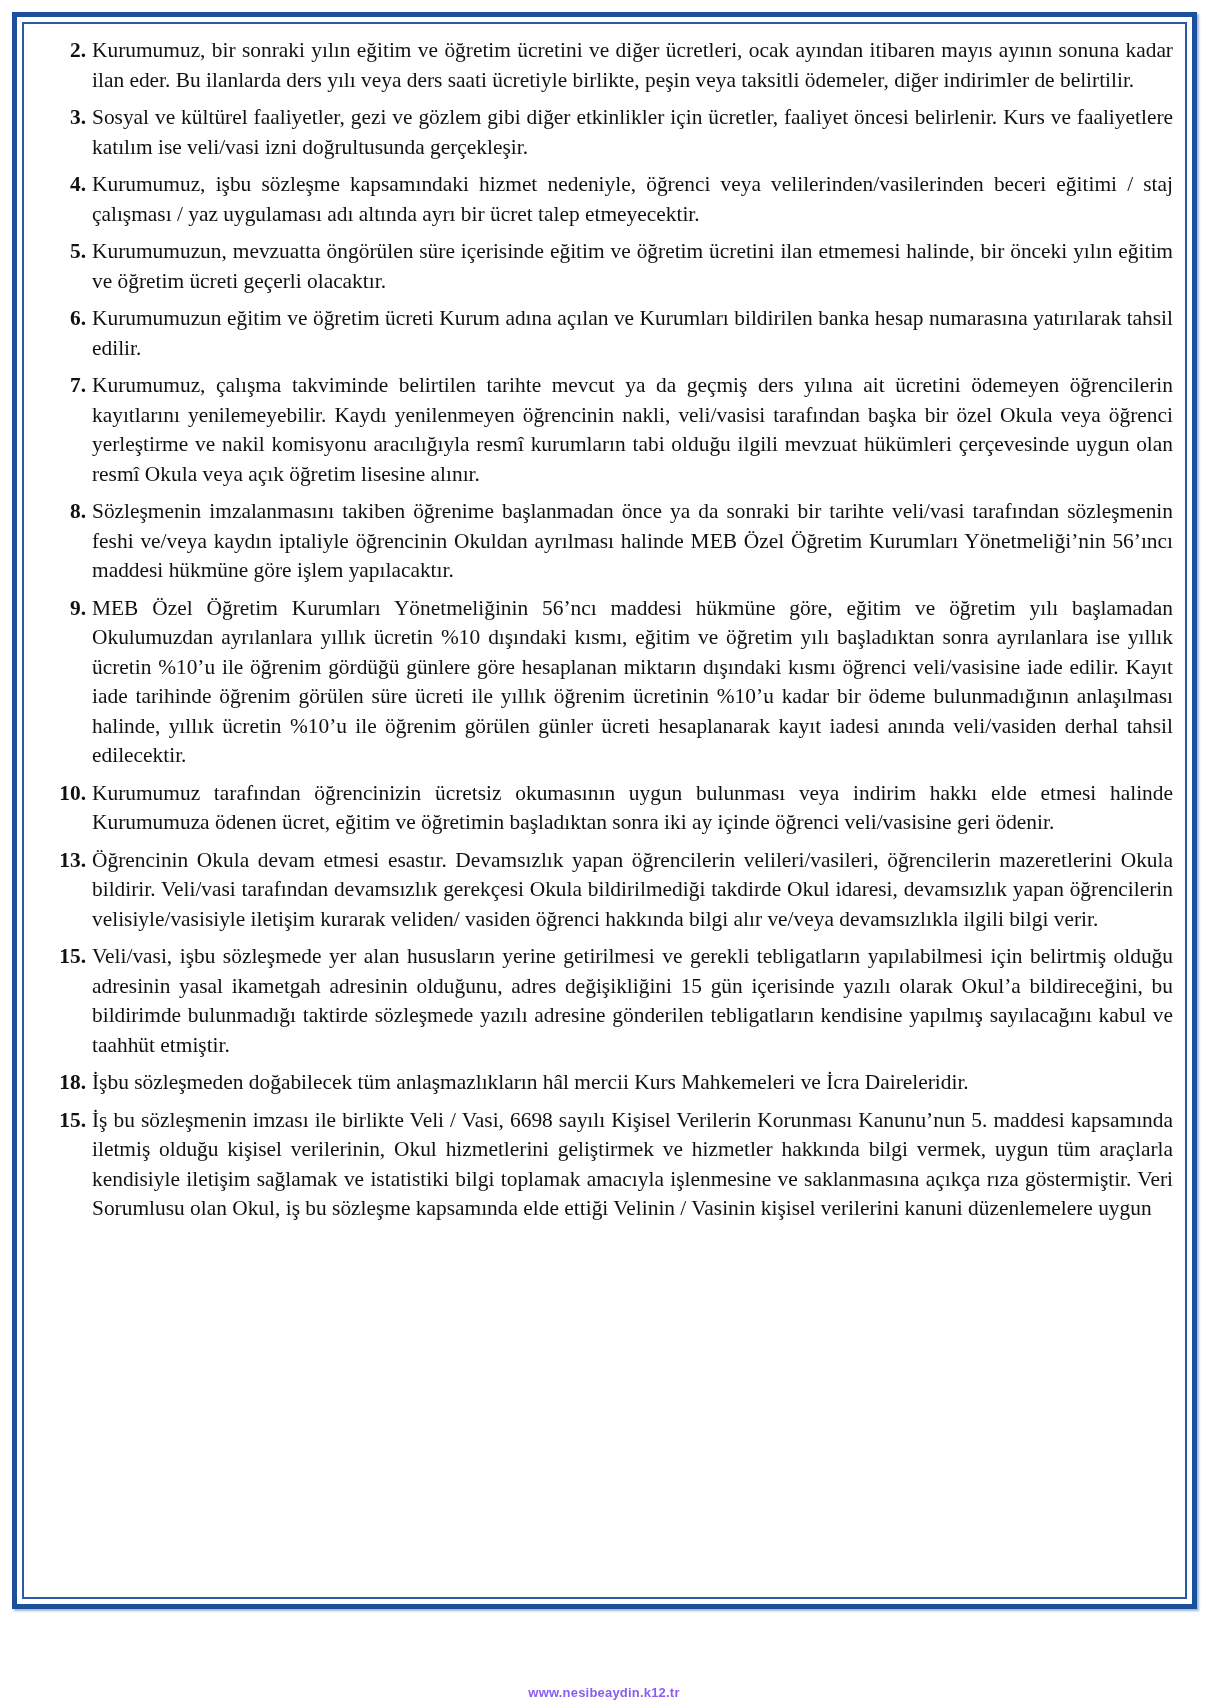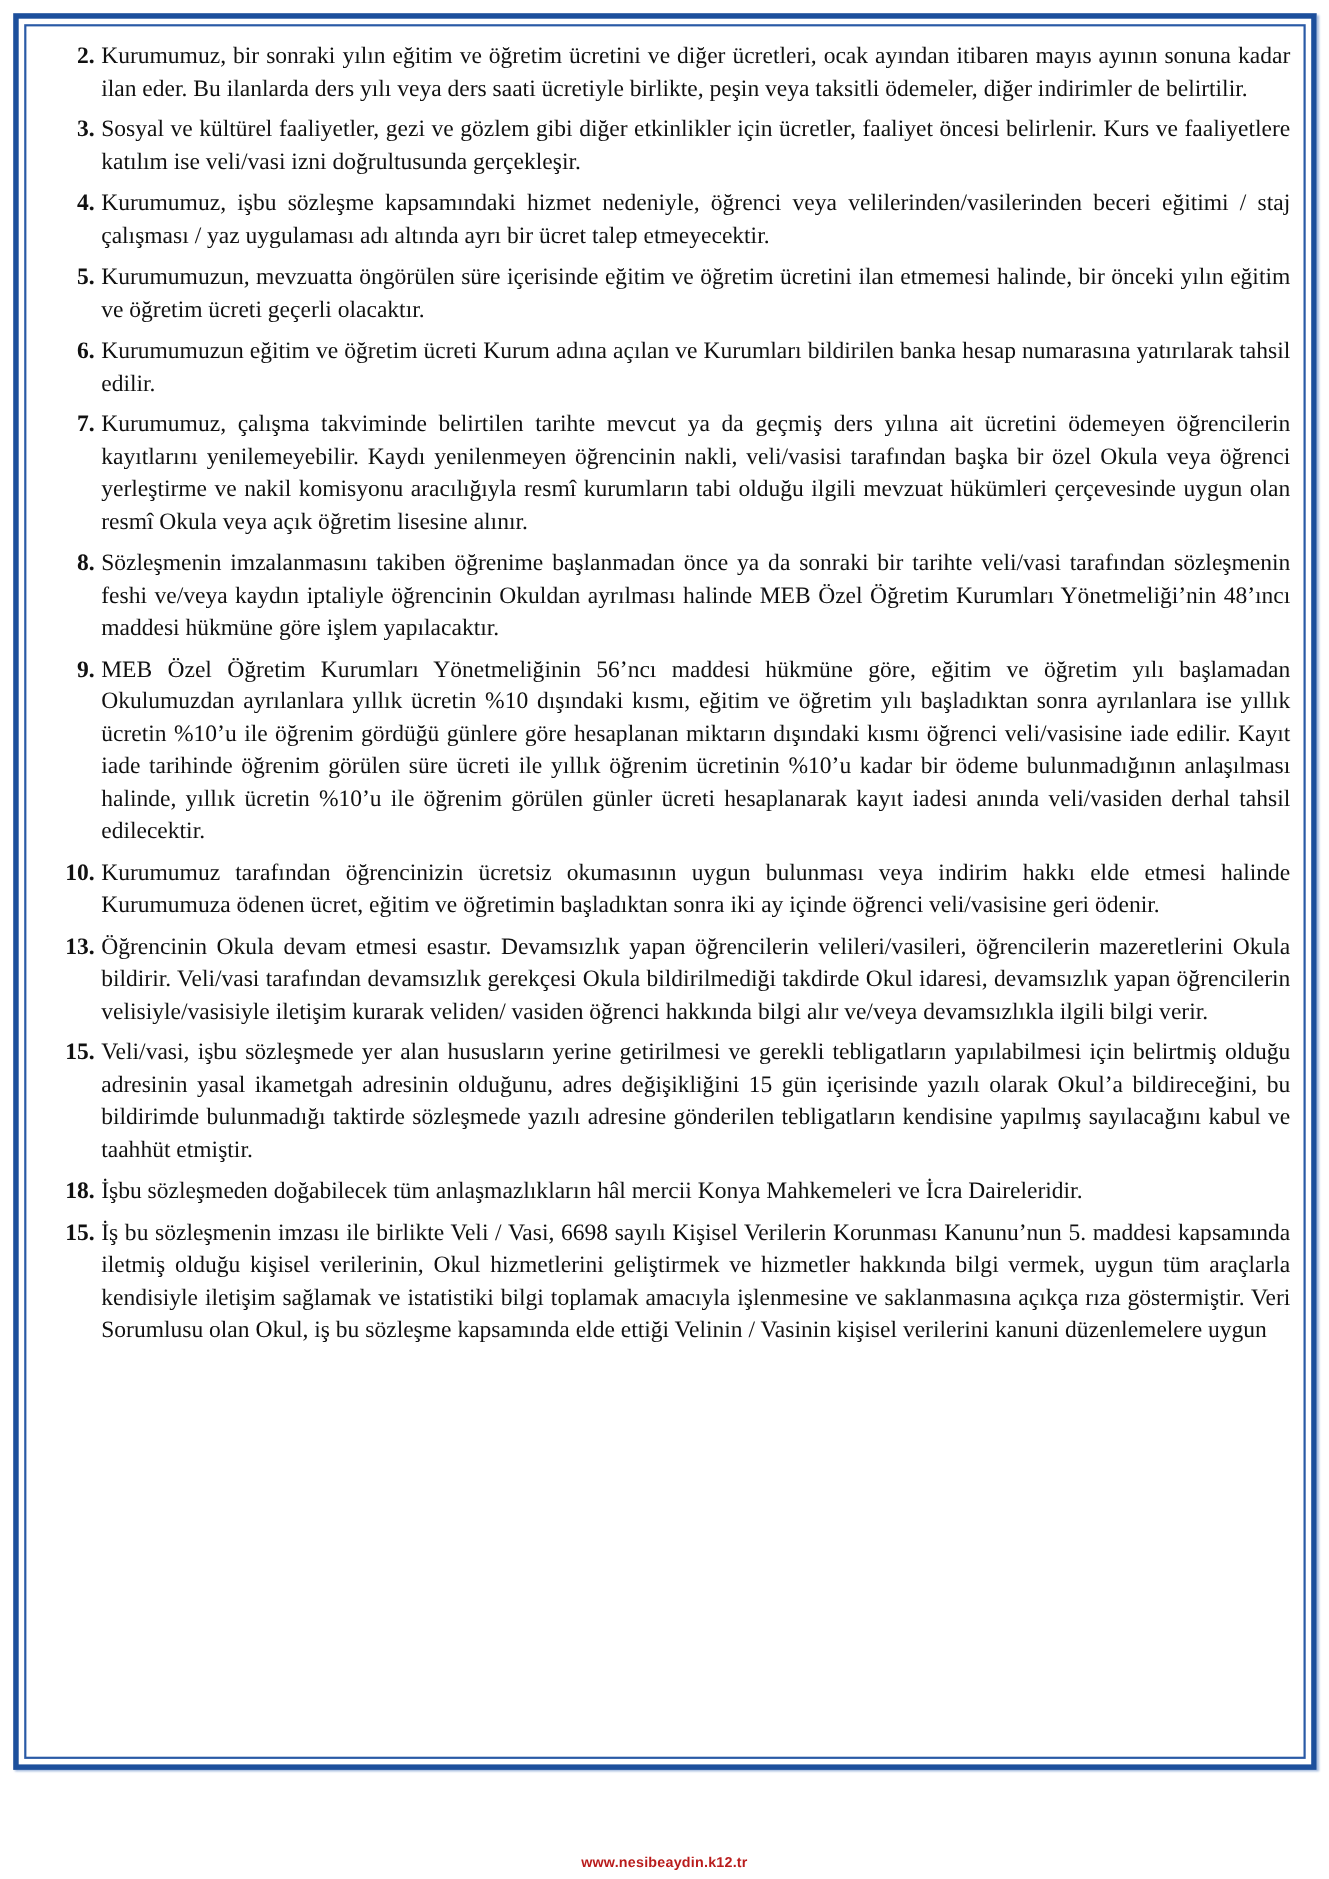--- a/index.html
+++ b/index.html
@@ -17,21 +17,21 @@
     position: absolute; left: 48px; top: 36px; width: 1125px;
     font-family: "Liberation Serif", "DejaVu Serif", serif;
     font-size: 21.4px; line-height: 29.5px; color: #111;
   }
   .item { display: flex; margin-bottom: 8px; }
   .num { width: 38px; flex: none; text-align: right; padding-right: 6px; font-weight: bold; }
   .text { flex: 1; text-align: justify; font-family: Liberation Serif, serif; }
   .footer-link {
     position: absolute; left: 0; right: 0; top: 1685px; text-align: center;
     font-family: "Liberation Sans", "DejaVu Sans", sans-serif;
-    font-size: 13px; font-weight: bold; color: #b91c1c; letter-spacing: 0.2px;
+    font-size: 13px; font-weight: bold; color: #8b5cf6; letter-spacing: 0.2px;
   }
 </style>
 </head>
 <body>
 
 <div class="frame-outer">
   <div class="frame-inner"></div>
 </div>
 
 <div class="content">
@@ -54,41 +54,41 @@
   <div class="item">
       <span class="num">6.</span>
       <span class="text">Kurumumuzun eğitim ve öğretim ücreti Kurum adına açılan ve Kurumları bildirilen banka hesap numarasına yatırılarak tahsil edilir.</span>
     </div>
   <div class="item">
       <span class="num">7.</span>
       <span class="text">Kurumumuz, çalışma takviminde belirtilen tarihte mevcut ya da geçmiş ders yılına ait ücretini ödemeyen öğrencilerin kayıtlarını yenilemeyebilir. Kaydı yenilenmeyen öğrencinin nakli, veli/vasisi tarafından başka bir özel Okula veya öğrenci yerleştirme ve nakil komisyonu aracılığıyla resmî kurumların tabi olduğu ilgili mevzuat hükümleri çerçevesinde uygun olan resmî Okula veya açık öğretim lisesine alınır.</span>
     </div>
   <div class="item">
       <span class="num">8.</span>
-      <span class="text">Sözleşmenin imzalanmasını takiben öğrenime başlanmadan önce ya da sonraki bir tarihte veli/vasi tarafından sözleşmenin feshi ve/veya kaydın iptaliyle öğrencinin Okuldan ayrılması halinde MEB Özel Öğretim Kurumları Yönetmeliği’nin 48’ıncı maddesi hükmüne göre işlem yapılacaktır.</span>
+      <span class="text">Sözleşmenin imzalanmasını takiben öğrenime başlanmadan önce ya da sonraki bir tarihte veli/vasi tarafından sözleşmenin feshi ve/veya kaydın iptaliyle öğrencinin Okuldan ayrılması halinde MEB Özel Öğretim Kurumları Yönetmeliği’nin 56’ıncı maddesi hükmüne göre işlem yapılacaktır.</span>
     </div>
   <div class="item">
       <span class="num">9.</span>
       <span class="text">MEB Özel Öğretim Kurumları Yönetmeliğinin 56’ncı maddesi hükmüne göre, eğitim ve öğretim yılı başlamadan Okulumuzdan ayrılanlara yıllık ücretin %10 dışındaki kısmı, eğitim ve öğretim yılı başladıktan sonra ayrılanlara ise yıllık ücretin %10’u ile öğrenim gördüğü günlere göre hesaplanan miktarın dışındaki kısmı öğrenci veli/vasisine iade edilir. Kayıt iade tarihinde öğrenim görülen süre ücreti ile yıllık öğrenim ücretinin %10’u kadar bir ödeme bulunmadığının anlaşılması halinde, yıllık ücretin %10’u ile öğrenim görülen günler ücreti hesaplanarak kayıt iadesi anında veli/vasiden derhal tahsil edilecektir.</span>
     </div>
   <div class="item">
       <span class="num">10.</span>
       <span class="text">Kurumumuz tarafından öğrencinizin ücretsiz okumasının uygun bulunması veya indirim hakkı elde etmesi halinde Kurumumuza ödenen ücret, eğitim ve öğretimin başladıktan sonra iki ay içinde öğrenci veli/vasisine geri ödenir.</span>
     </div>
   <div class="item">
       <span class="num">13.</span>
       <span class="text">Öğrencinin Okula devam etmesi esastır. Devamsızlık yapan öğrencilerin velileri/vasileri, öğrencilerin mazeretlerini Okula bildirir. Veli/vasi tarafından devamsızlık gerekçesi Okula bildirilmediği takdirde Okul idaresi, devamsızlık yapan öğrencilerin velisiyle/vasisiyle iletişim kurarak veliden/ vasiden öğrenci hakkında bilgi alır ve/veya devamsızlıkla ilgili bilgi verir.</span>
     </div>
   <div class="item">
       <span class="num">15.</span>
       <span class="text">Veli/vasi, işbu sözleşmede yer alan hususların yerine getirilmesi ve gerekli tebligatların yapılabilmesi için belirtmiş olduğu adresinin yasal ikametgah adresinin olduğunu, adres değişikliğini 15 gün içerisinde yazılı olarak Okul’a bildireceğini, bu bildirimde bulunmadığı taktirde sözleşmede yazılı adresine gönderilen tebligatların kendisine yapılmış sayılacağını kabul ve taahhüt etmiştir.</span>
     </div>
   <div class="item">
       <span class="num">18.</span>
-      <span class="text">İşbu sözleşmeden doğabilecek tüm anlaşmazlıkların hâl mercii Konya Mahkemeleri ve İcra Daireleridir.</span>
+      <span class="text">İşbu sözleşmeden doğabilecek tüm anlaşmazlıkların hâl mercii Kurs Mahkemeleri ve İcra Daireleridir.</span>
     </div>
   <div class="item">
       <span class="num">15.</span>
       <span class="text">İş bu sözleşmenin imzası ile birlikte Veli / Vasi, 6698 sayılı Kişisel Verilerin Korunması Kanunu’nun 5. maddesi kapsamında iletmiş olduğu kişisel verilerinin, Okul hizmetlerini geliştirmek ve hizmetler hakkında bilgi vermek, uygun tüm araçlarla kendisiyle iletişim sağlamak ve istatistiki bilgi toplamak amacıyla işlenmesine ve saklanmasına açıkça rıza göstermiştir. Veri Sorumlusu olan Okul, iş bu sözleşme kapsamında elde ettiği Velinin / Vasinin kişisel verilerini kanuni düzenlemelere uygun</span>
     </div>
 </div>
 
 <div class="footer-link">www.nesibeaydin.k12.tr</div>
 
 </body></html>

